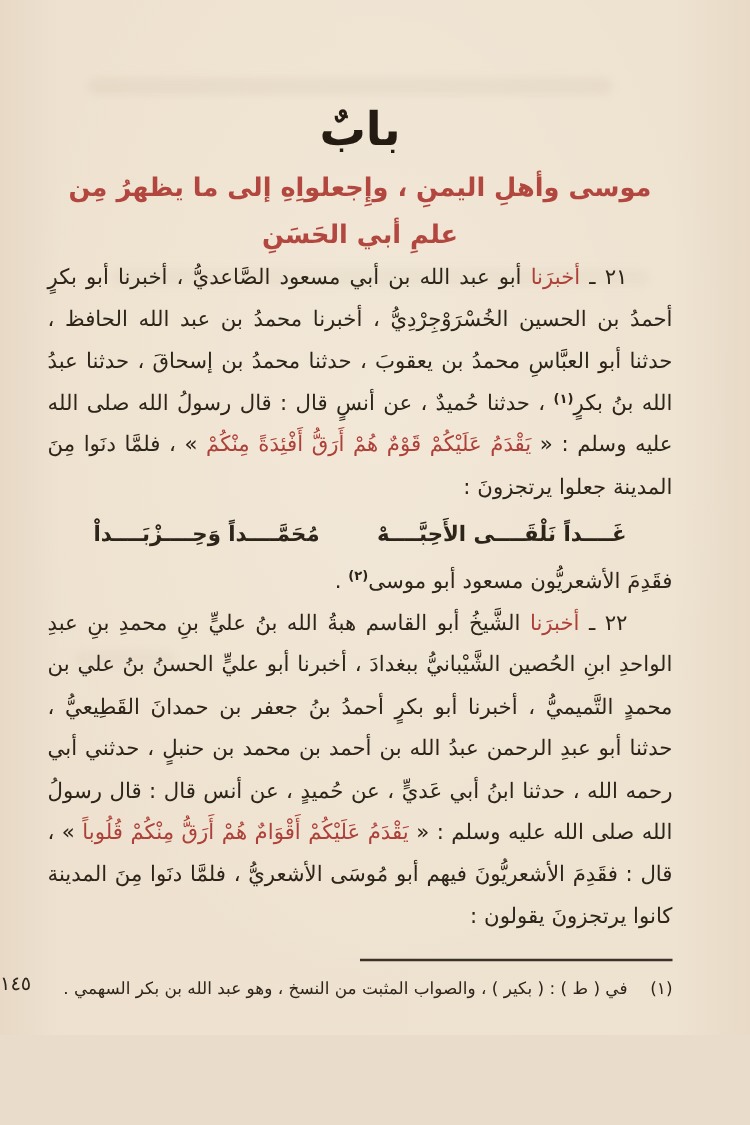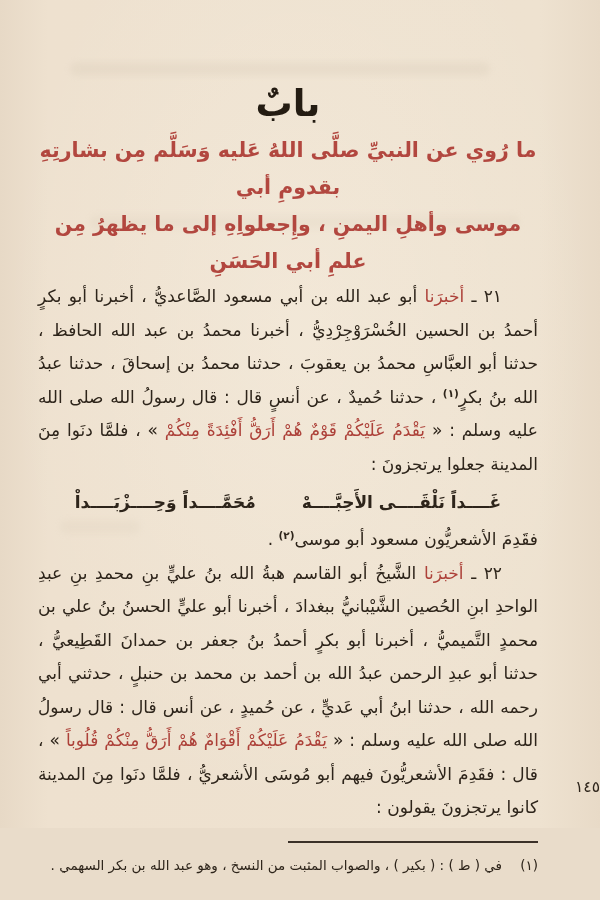--- a/index.html
+++ b/index.html
@@ -52,37 +52,36 @@
     margin-top:16px;margin-left:auto;margin-right:0;
     width:250px;border:0;border-top:2px solid #3b3128;
   }
   .footnotes{margin-top:10px;font-size:13.5px;line-height:25.5px;}
   .fnrow{display:flex;direction:rtl;}
   .fnmarker{flex:0 0 36px;text-align:right;}
   .fntext{flex:1;text-align:justify;}
 
   .pagenum{
     position:absolute;bottom:32px;left:0;width:600px;
-    text-align:right;font-size:15.5px;color:#2d241a;letter-spacing:3px;
+    text-align:left;font-size:15.5px;color:#2d241a;letter-spacing:3px;
   }
 </style>
 </head>
 <body>
 
 <div class="page">
   <div class="ghost g1"></div>
   <div class="ghost g2"></div>
   <div class="ghost g3"></div>
 
   <div class="content">
 
     <div class="bab">بابٌ</div>
 
     <div class="chapter-title">
-      <div>ما رُوي عن النبيِّ صلَّى اللهُ عَليه وَسَلَّم مِن بشارتِهِ بقدومِ أبي</div>
       <div>موسى وأهلِ اليمنِ ، وإِجعلواِهِ إلى ما يظهرُ مِن علمِ أبي الحَسَنِ</div>
     </div>
 
     <div class="bodytext">
 
       <div class="para"><span>٢١ ـ </span><span class="red">أخبرَنا</span><span> أبو عبد الله بن أبي مسعود الصَّاعديُّ ، أخبرنا أبو بكرٍ أحمدُ بن الحسين الخُسْرَوْجِرْدِيُّ ، أخبرنا محمدُ بن عبد الله الحافظ ، حدثنا أبو العبَّاسِ محمدُ بن يعقوبَ ، حدثنا محمدُ بن إسحاقَ ، حدثنا عبدُ الله بنُ بكرٍ</span><sup class="fnref">(١)</sup><span> ، حدثنا حُميدٌ ، عن أنسٍ قال : قال رسولُ الله صلى الله عليه وسلم : « </span><span class="red">يَقْدَمُ عَلَيْكُمْ قَوْمٌ هُمْ أَرَقُّ أَفْئِدَةً مِنْكُمْ</span><span> » ، فلمَّا دنَوا مِنَ المدينة جعلوا يرتجزونَ :</span></div>
 
       <div class="verse">
         <span>غَــــداً نَلْقَــــى الأَحِبَّــــهْ</span>
         <span>مُحَمَّــــداً وَحِــــزْبَــــداْ</span>

